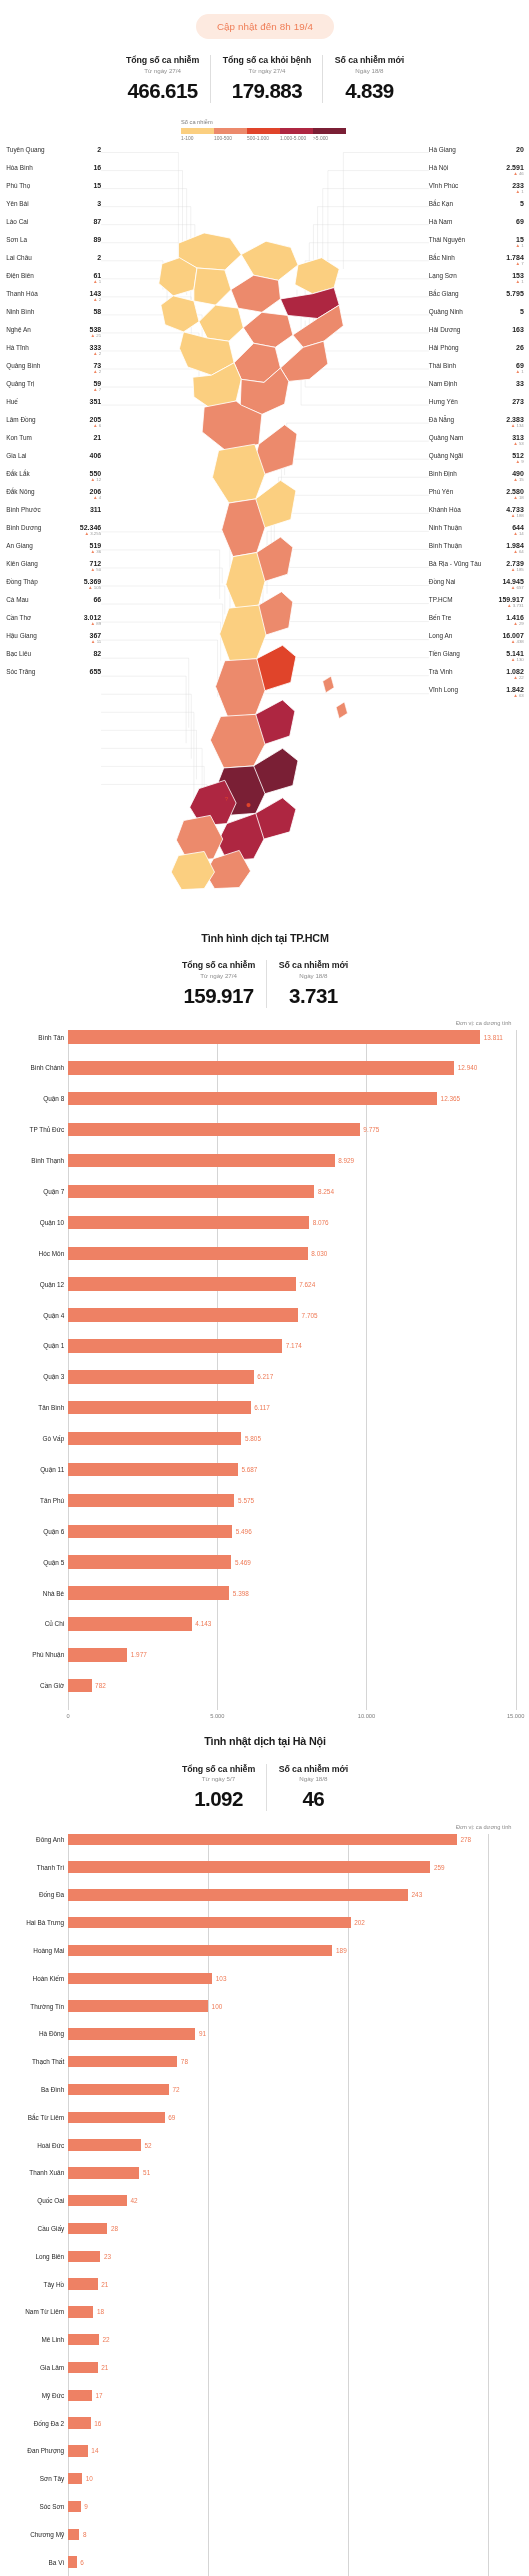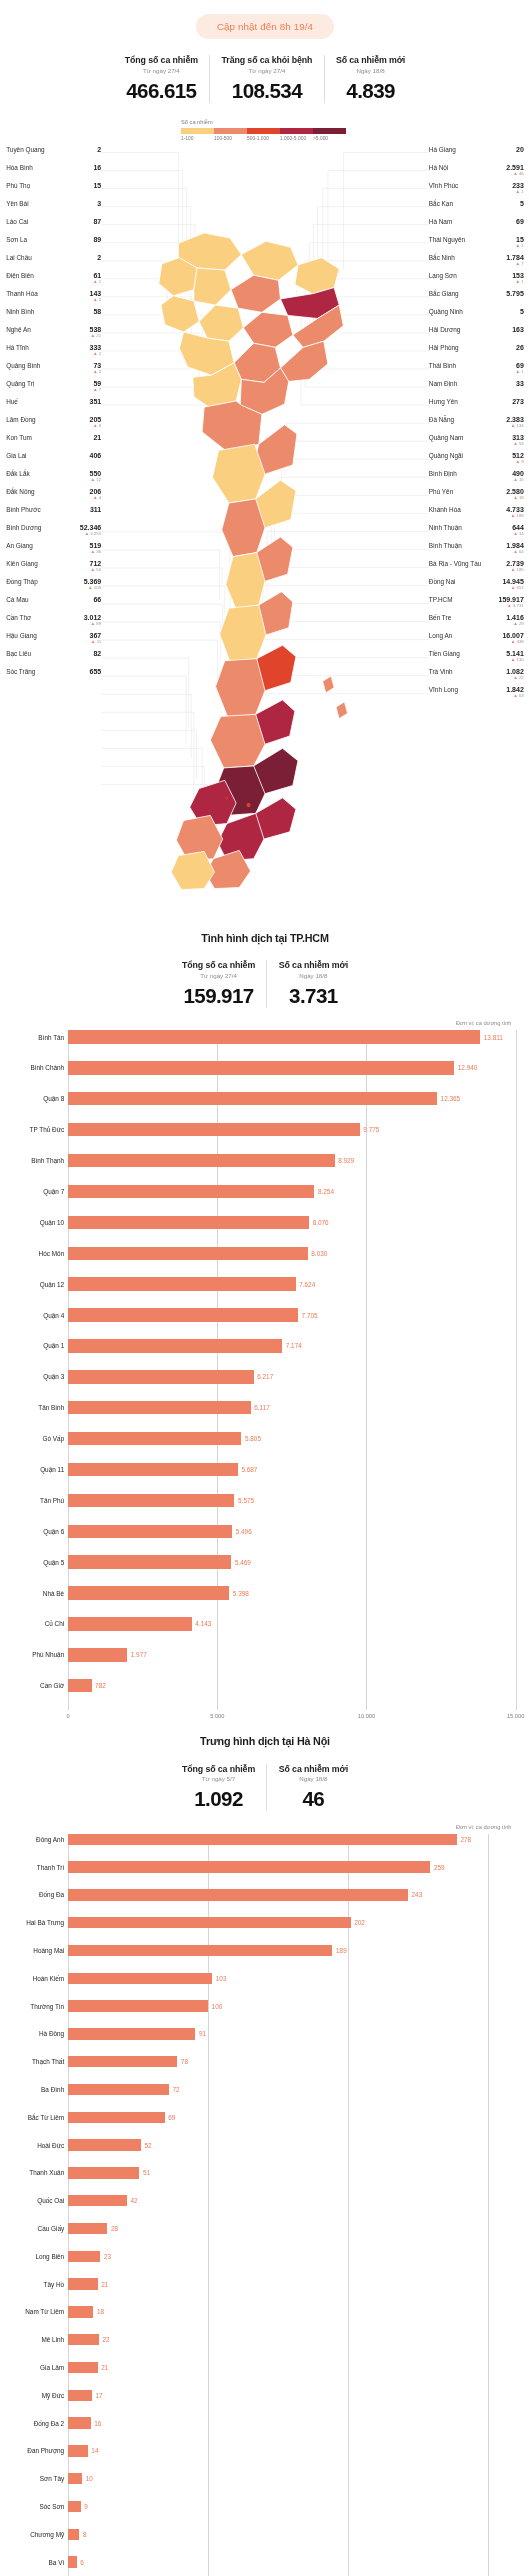--- a/index.html
+++ b/index.html
@@ -112,23 +112,23 @@
   <div class="pill">Cập nhật đến 8h 19/4</div>
 </div>
 
 <div class="kpi-row">
   <div class="kpi">
     <div class="kpi-title">Tổng số ca nhiễm</div>
     <div class="kpi-sub">Từ ngày 27/4</div>
     <div class="kpi-val">466.615</div>
   </div>
   <div class="kpi">
-    <div class="kpi-title">Trăng số ca khỏi bệnh</div>
+    <div class="kpi-title">Tổng số ca khỏi bệnh</div>
     <div class="kpi-sub">Từ ngày 27/4</div>
-    <div class="kpi-val">108.534</div>
+    <div class="kpi-val">179.883</div>
   </div>
   <div class="kpi">
     <div class="kpi-title">Số ca nhiễm mới</div>
     <div class="kpi-sub">Ngày 18/8</div>
     <div class="kpi-val">4.839</div>
   </div>
 </div>
 
 <div class="map-section">
 
@@ -819,21 +819,21 @@
       </div>
     </div>
   <div class="axis" id="hcmc-axis">
       <span style="left: 0%;">0</span>
       <span style="left: 33.3333%;">5.000</span>
       <span style="left: 66.6667%;">10.000</span>
       <span style="left: 100%;">15.000</span>
     </div>
 </div>
 
-<div class="sec-title">Trưng hình dịch tại Hà Nội</div>
+<div class="sec-title">Tình nhật dịch tại Hà Nội</div>
 
 <div class="kpi-row">
   <div class="kpi">
     <div class="kpi-title">Tổng số ca nhiễm</div>
     <div class="kpi-sub">Từ ngày 5/7</div>
     <div class="kpi-val">1.092</div>
   </div>
   <div class="kpi">
     <div class="kpi-title">Số ca nhiễm mới</div>
     <div class="kpi-sub">Ngày 18/8</div>

